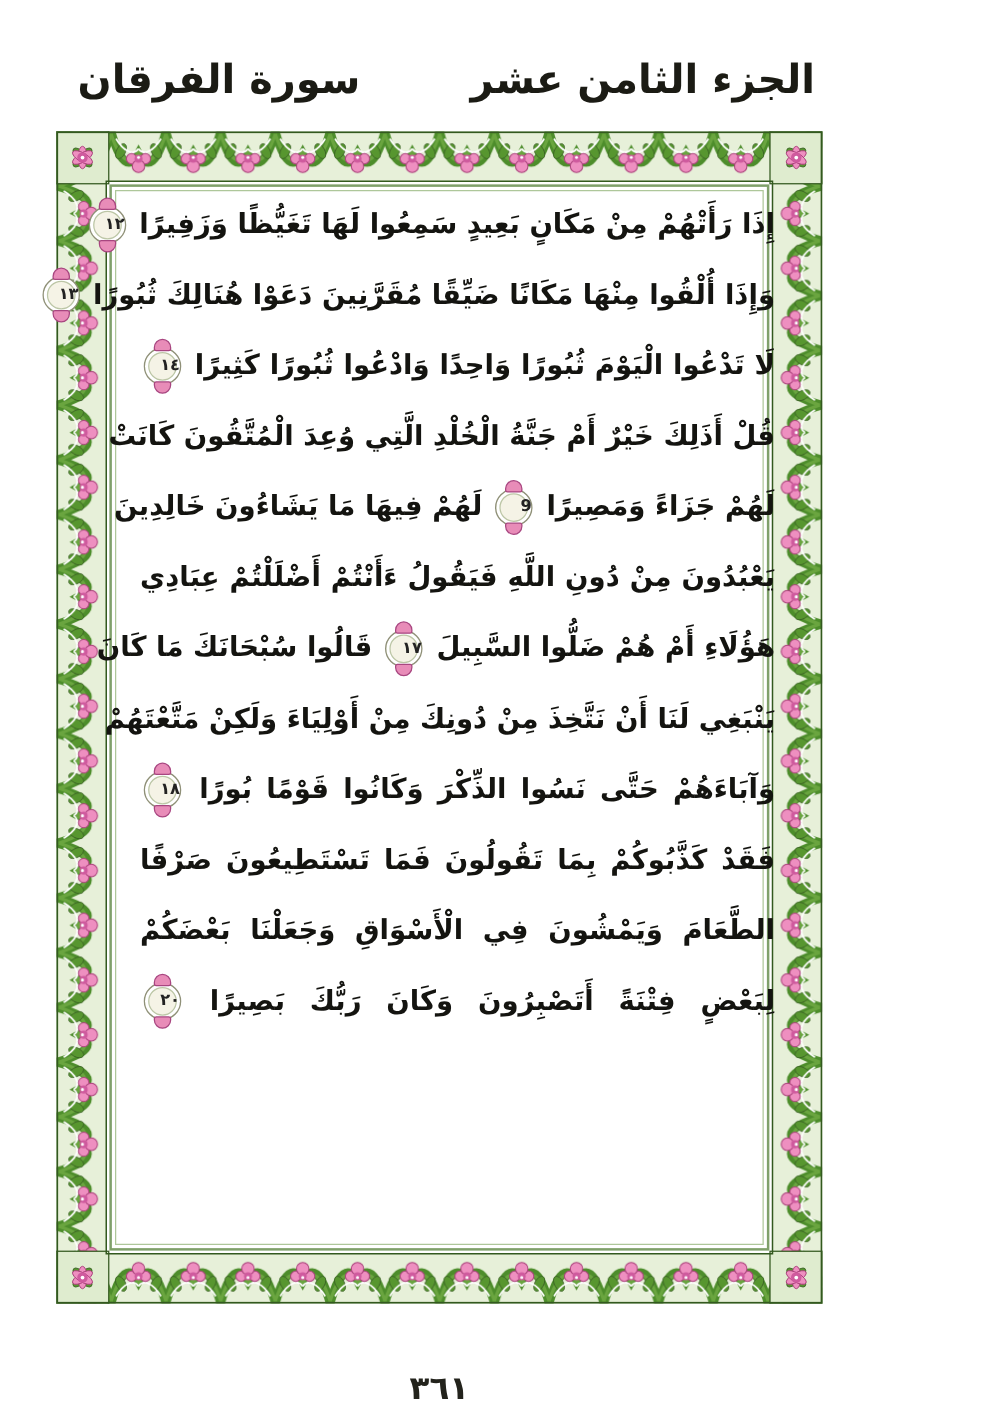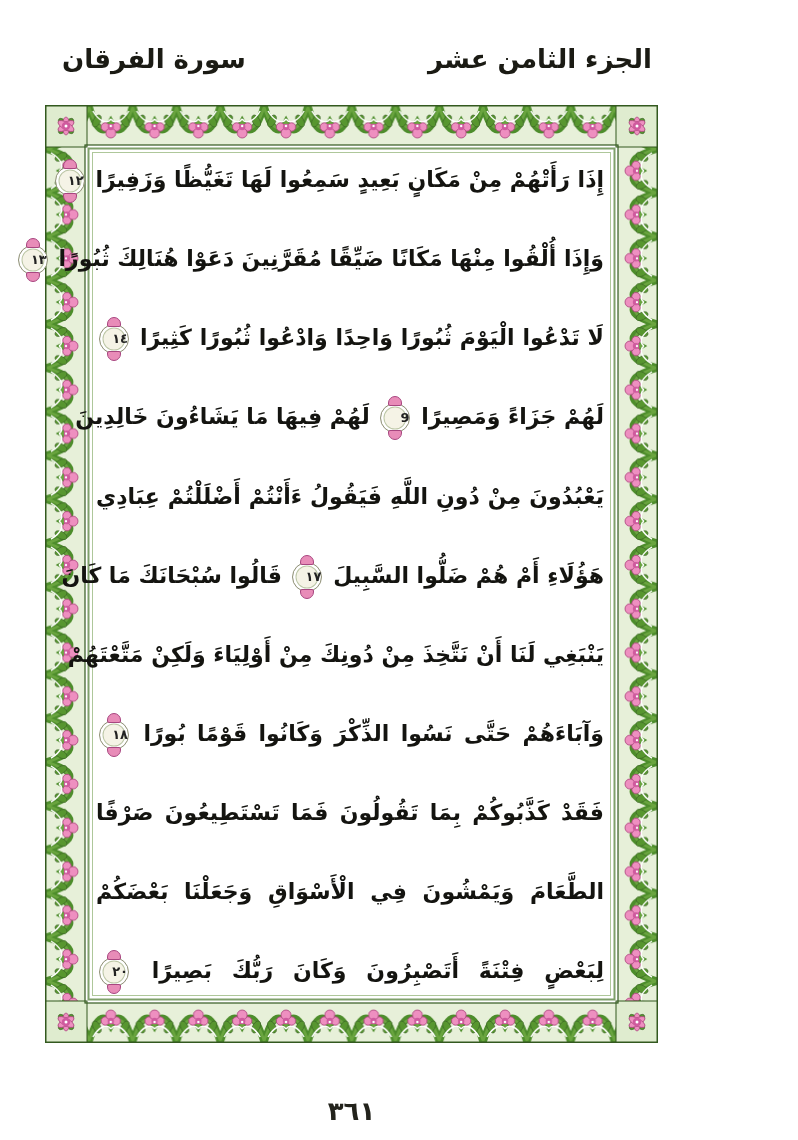--- a/index.html
+++ b/index.html
@@ -8,28 +8,28 @@
     position:relative; width:798px; height:1140px; background:#ffffff;
     overflow:hidden; color:#15150f;
   }
   
   .header {
     position:absolute; top:44px; left:62px; right:146px;
     display:flex; flex-direction:row; justify-content:space-between; align-items:flex-start;
     direction:rtl;
   }
   .header .htitle {
-    font-size:26px; font-weight:bold; color:#1b1b14; white-space:nowrap;
+    font-size:32px; font-weight:bold; color:#1b1b14; white-space:nowrap;
   }
   
   .frame { position:absolute; top:105px; left:45px; width:613px; height:938px; }
   
   .text-area {
-    position:absolute; left:96px; top:152px; width:508px; height:848px;
-    display:flex; flex-direction:column; justify-content:space-between;
+    position:absolute; left:112px; top:152px; width:508px; height:848px;
+    display:flex; flex-direction:column; justify-content:flex-start;
     direction:rtl;
   }
   .line {
     height:56.5px; line-height:56.5px;
     font-size:22px; font-weight:bold; color:#141410;
     text-align:justify; text-align-last:justify;
     white-space:nowrap;
   }
   .ayah { letter-spacing:0; }
   .vmark {
@@ -122,20 +122,21 @@
     <rect x="0.75" y="0.75" width="611.5" height="936.5" fill="none" stroke="#33591f" stroke-width="1.5"></rect>
     <rect x="40" y="40" width="533" height="858" fill="none" stroke="#33591f" stroke-width="1.2"></rect>
     <rect x="43.5" y="43.5" width="526" height="851" fill="none" stroke="#7fa06a" stroke-width="2"></rect>
     <rect x="47.5" y="47.5" width="518" height="843" fill="none" stroke="#aec79a" stroke-width="1"></rect>
   </svg>
 
   <div class="text-area">
       <div class="line"><span class="ayah">إِذَا رَأَتْهُمْ مِنْ مَكَانٍ بَعِيدٍ سَمِعُوا لَهَا تَغَيُّظًا وَزَفِيرًا</span> <span class="vmark">١٢</span> </div>
       <div class="line"><span class="ayah">وَإِذَا أُلْقُوا مِنْهَا مَكَانًا ضَيِّقًا مُقَرَّنِينَ دَعَوْا هُنَالِكَ ثُبُورًا</span> <span class="vmark">١٣</span> </div>
       <div class="line"><span class="ayah">لَا تَدْعُوا الْيَوْمَ ثُبُورًا وَاحِدًا وَادْعُوا ثُبُورًا كَثِيرًا</span> <span class="vmark">١٤</span> </div>
+      <div class="line"><span class="ayah">قُلْ أَذَلِكَ خَيْرٌ أَمْ جَنَّةُ الْخُلْدِ الَّتِي وُعِدَ الْمُتَّقُونَ كَانَتْ</span> </div>
       <div class="line"><span class="ayah">لَهُمْ جَزَاءً وَمَصِيرًا</span> <span class="vmark">9</span> <span class="ayah">لَهُمْ فِيهَا مَا يَشَاءُونَ خَالِدِينَ</span> </div>
       <div class="line"><span class="ayah">يَعْبُدُونَ مِنْ دُونِ اللَّهِ فَيَقُولُ ءَأَنْتُمْ أَضْلَلْتُمْ عِبَادِي</span> </div>
       <div class="line"><span class="ayah">هَؤُلَاءِ أَمْ هُمْ ضَلُّوا السَّبِيلَ</span> <span class="vmark">١٧</span> <span class="ayah">قَالُوا سُبْحَانَكَ مَا كَانَ</span> </div>
       <div class="line"><span class="ayah">يَنْبَغِي لَنَا أَنْ نَتَّخِذَ مِنْ دُونِكَ مِنْ أَوْلِيَاءَ وَلَكِنْ مَتَّعْتَهُمْ</span> </div>
       <div class="line"><span class="ayah">وَآبَاءَهُمْ حَتَّى نَسُوا الذِّكْرَ وَكَانُوا قَوْمًا بُورًا</span> <span class="vmark">١٨</span> </div>
       <div class="line"><span class="ayah">فَقَدْ كَذَّبُوكُمْ بِمَا تَقُولُونَ فَمَا تَسْتَطِيعُونَ صَرْفًا</span> </div>
       <div class="line"><span class="ayah">الطَّعَامَ وَيَمْشُونَ فِي الْأَسْوَاقِ وَجَعَلْنَا بَعْضَكُمْ</span> </div>
       <div class="line"><span class="ayah">لِبَعْضٍ فِتْنَةً أَتَصْبِرُونَ وَكَانَ رَبُّكَ بَصِيرًا</span> <span class="vmark">٢٠</span> </div>
     </div>
 

